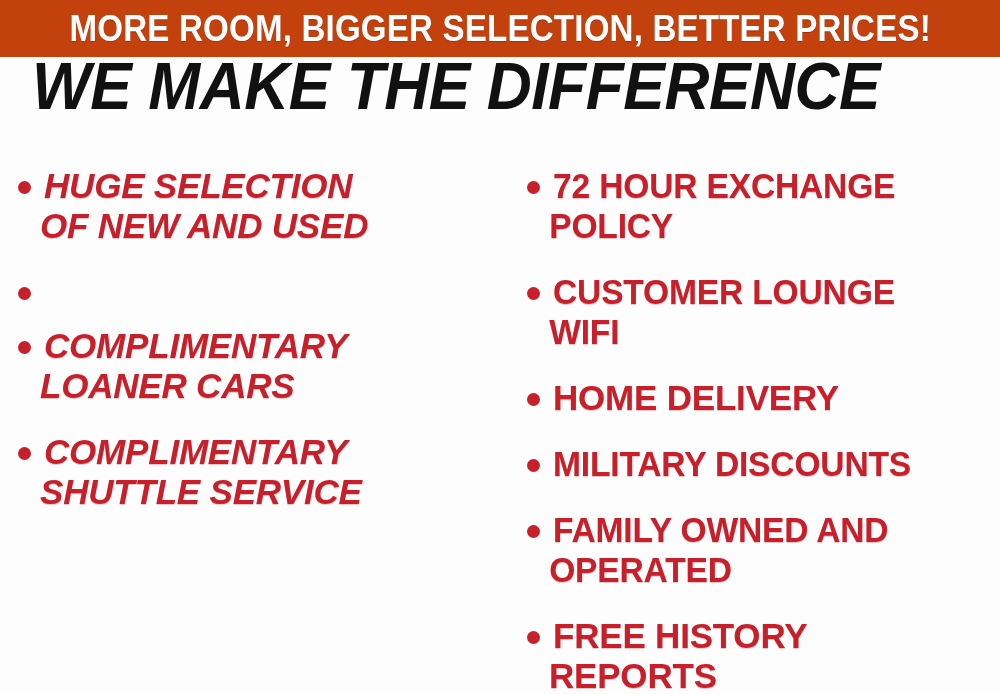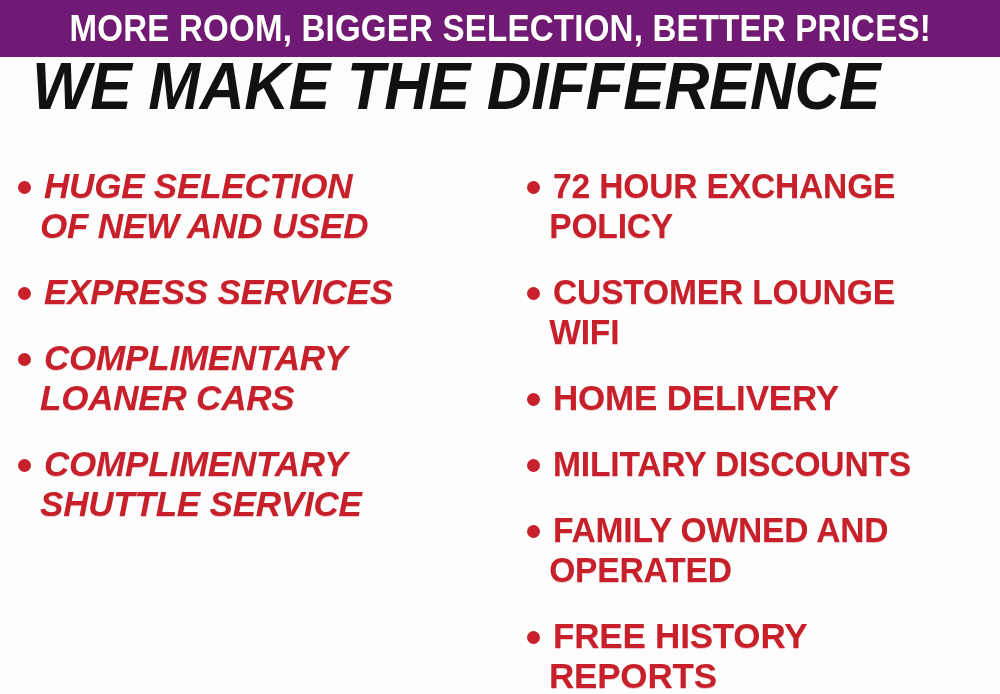--- a/index.html
+++ b/index.html
@@ -22,21 +22,21 @@
     overflow: hidden;
   }
 
   
   #banner {
     position: absolute;
     left: 0;
     top: 0;
     width: 1000px;
     height: 57px;
-    background: #701a75;
+    background: #c2410c;
     display: flex;
     align-items: center;
     justify-content: center;
   }
   #banner-text {
     color: #ffffff;
     font-family: "Liberation Sans Narrow", "Liberation Sans", sans-serif;
     font-weight: bold;
     font-size: 37px;
     line-height: 37px;
@@ -150,23 +150,20 @@
       <div class="bullet-item">
         <span class="bullet-dot"></span>
         <span class="bullet-label">
           <span>HUGE SELECTION</span>
           <span class="line2">OF NEW AND USED</span>
         </span>
       </div>
 
       <div class="bullet-item">
         <span class="bullet-dot"></span>
-        <span class="bullet-label">
-          <span>EXPRESS SERVICES</span>
-        </span>
       </div>
 
 
       <div class="bullet-item">
         <span class="bullet-dot"></span>
         <span class="bullet-label">
           <span>COMPLIMENTARY</span>
           <span class="line2">LOANER CARS</span>
         </span>
       </div>

